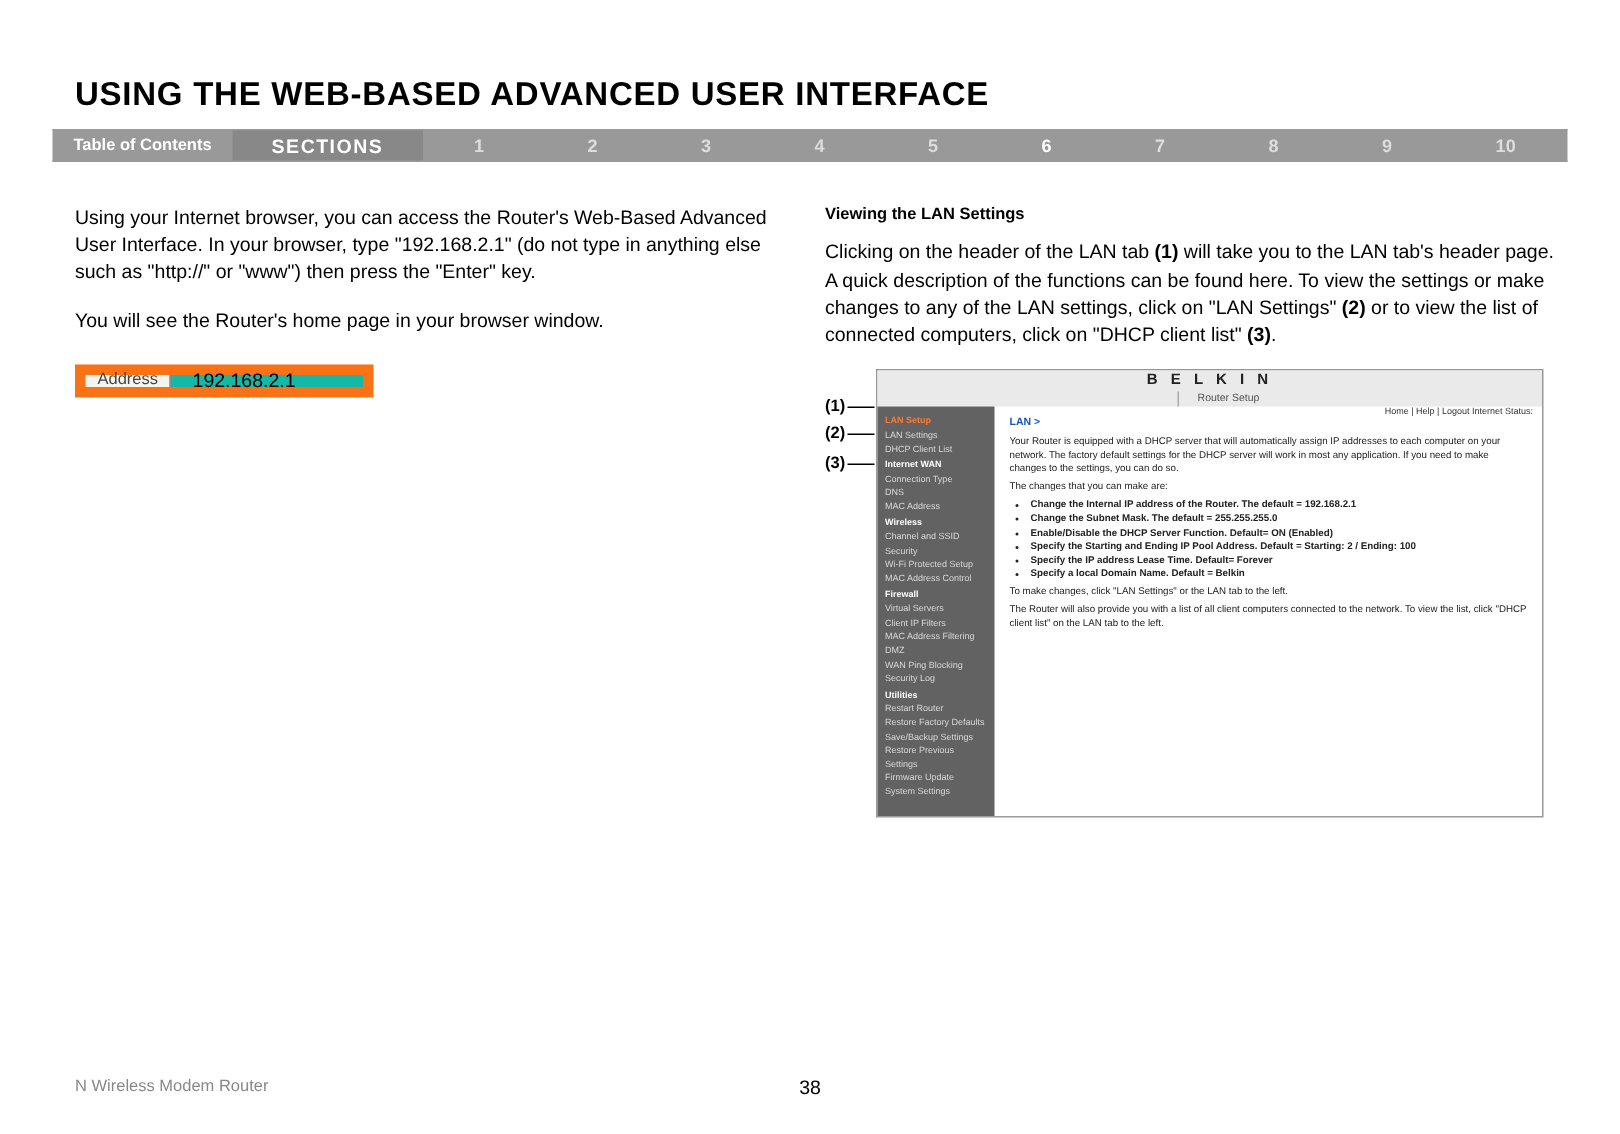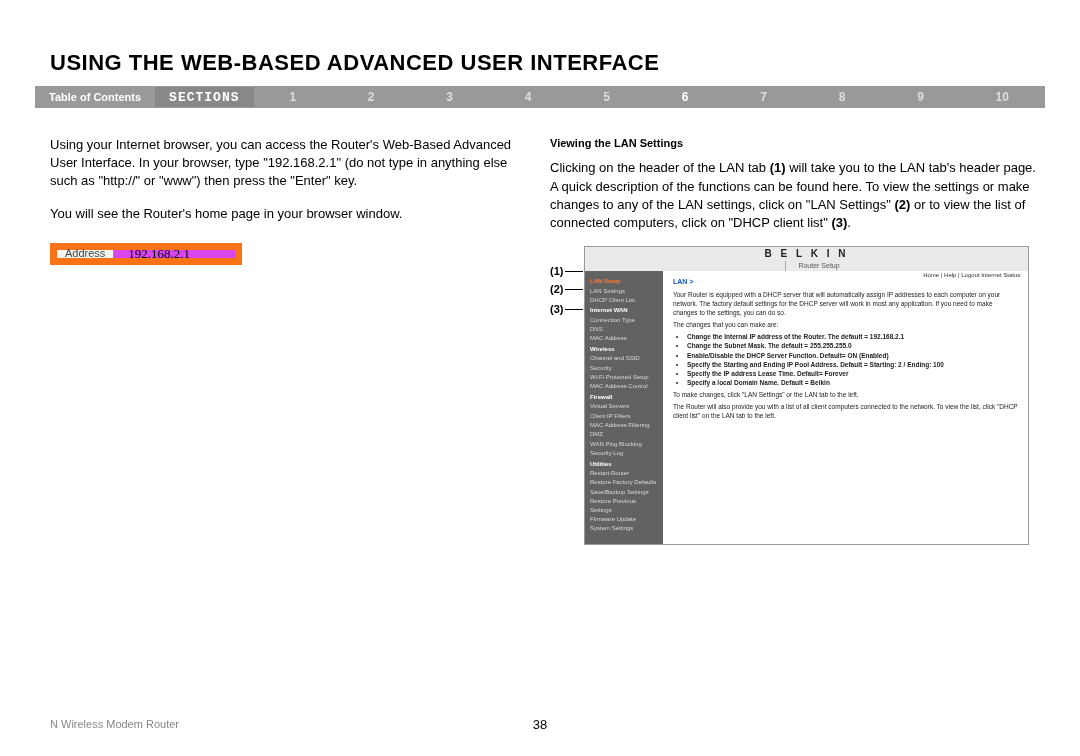--- a/index.html
+++ b/index.html
@@ -31,26 +31,25 @@
     color: #fff;
   }
   .nav-toc {
     font-weight: bold;
     padding: 0 14px;
   }
   .nav-sections-label {
     background: #888;
     font-weight: bold;
     letter-spacing: 1px;
-    padding: 0 14px;
+    padding: 0 26px;
     font-size: 13px;
     height: 100%;
     display: flex;
     align-items: center;
-    font-family: Liberation Mono, monospace;
   }
   .nav-numbers {
     flex: 1;
     display: flex;
     justify-content: space-around;
     align-items: center;
     height: 100%;
   }
   .nav-num {
     color: #ddd;
@@ -80,24 +79,24 @@
   }
   .address-label {
     font-size: 11px;
     padding: 0 8px;
     color: #444;
     height: 100%;
     display: flex;
     align-items: center;
   }
   .address-val {
-    background: #d946ef;
+    background: #14b8a6;
     border-left: 1px solid #888;
     padding: 0 45px 0 14px;
-    font-family: Liberation Serif, serif;
+    font-family: Liberation Sans, sans-serif;
     font-size: 13px;
     height: 100%;
     display: flex;
     align-items: center;
   }
   .subheading {
     font-weight: bold;
     font-size: 11px;
     margin-bottom: 8px;
   }

